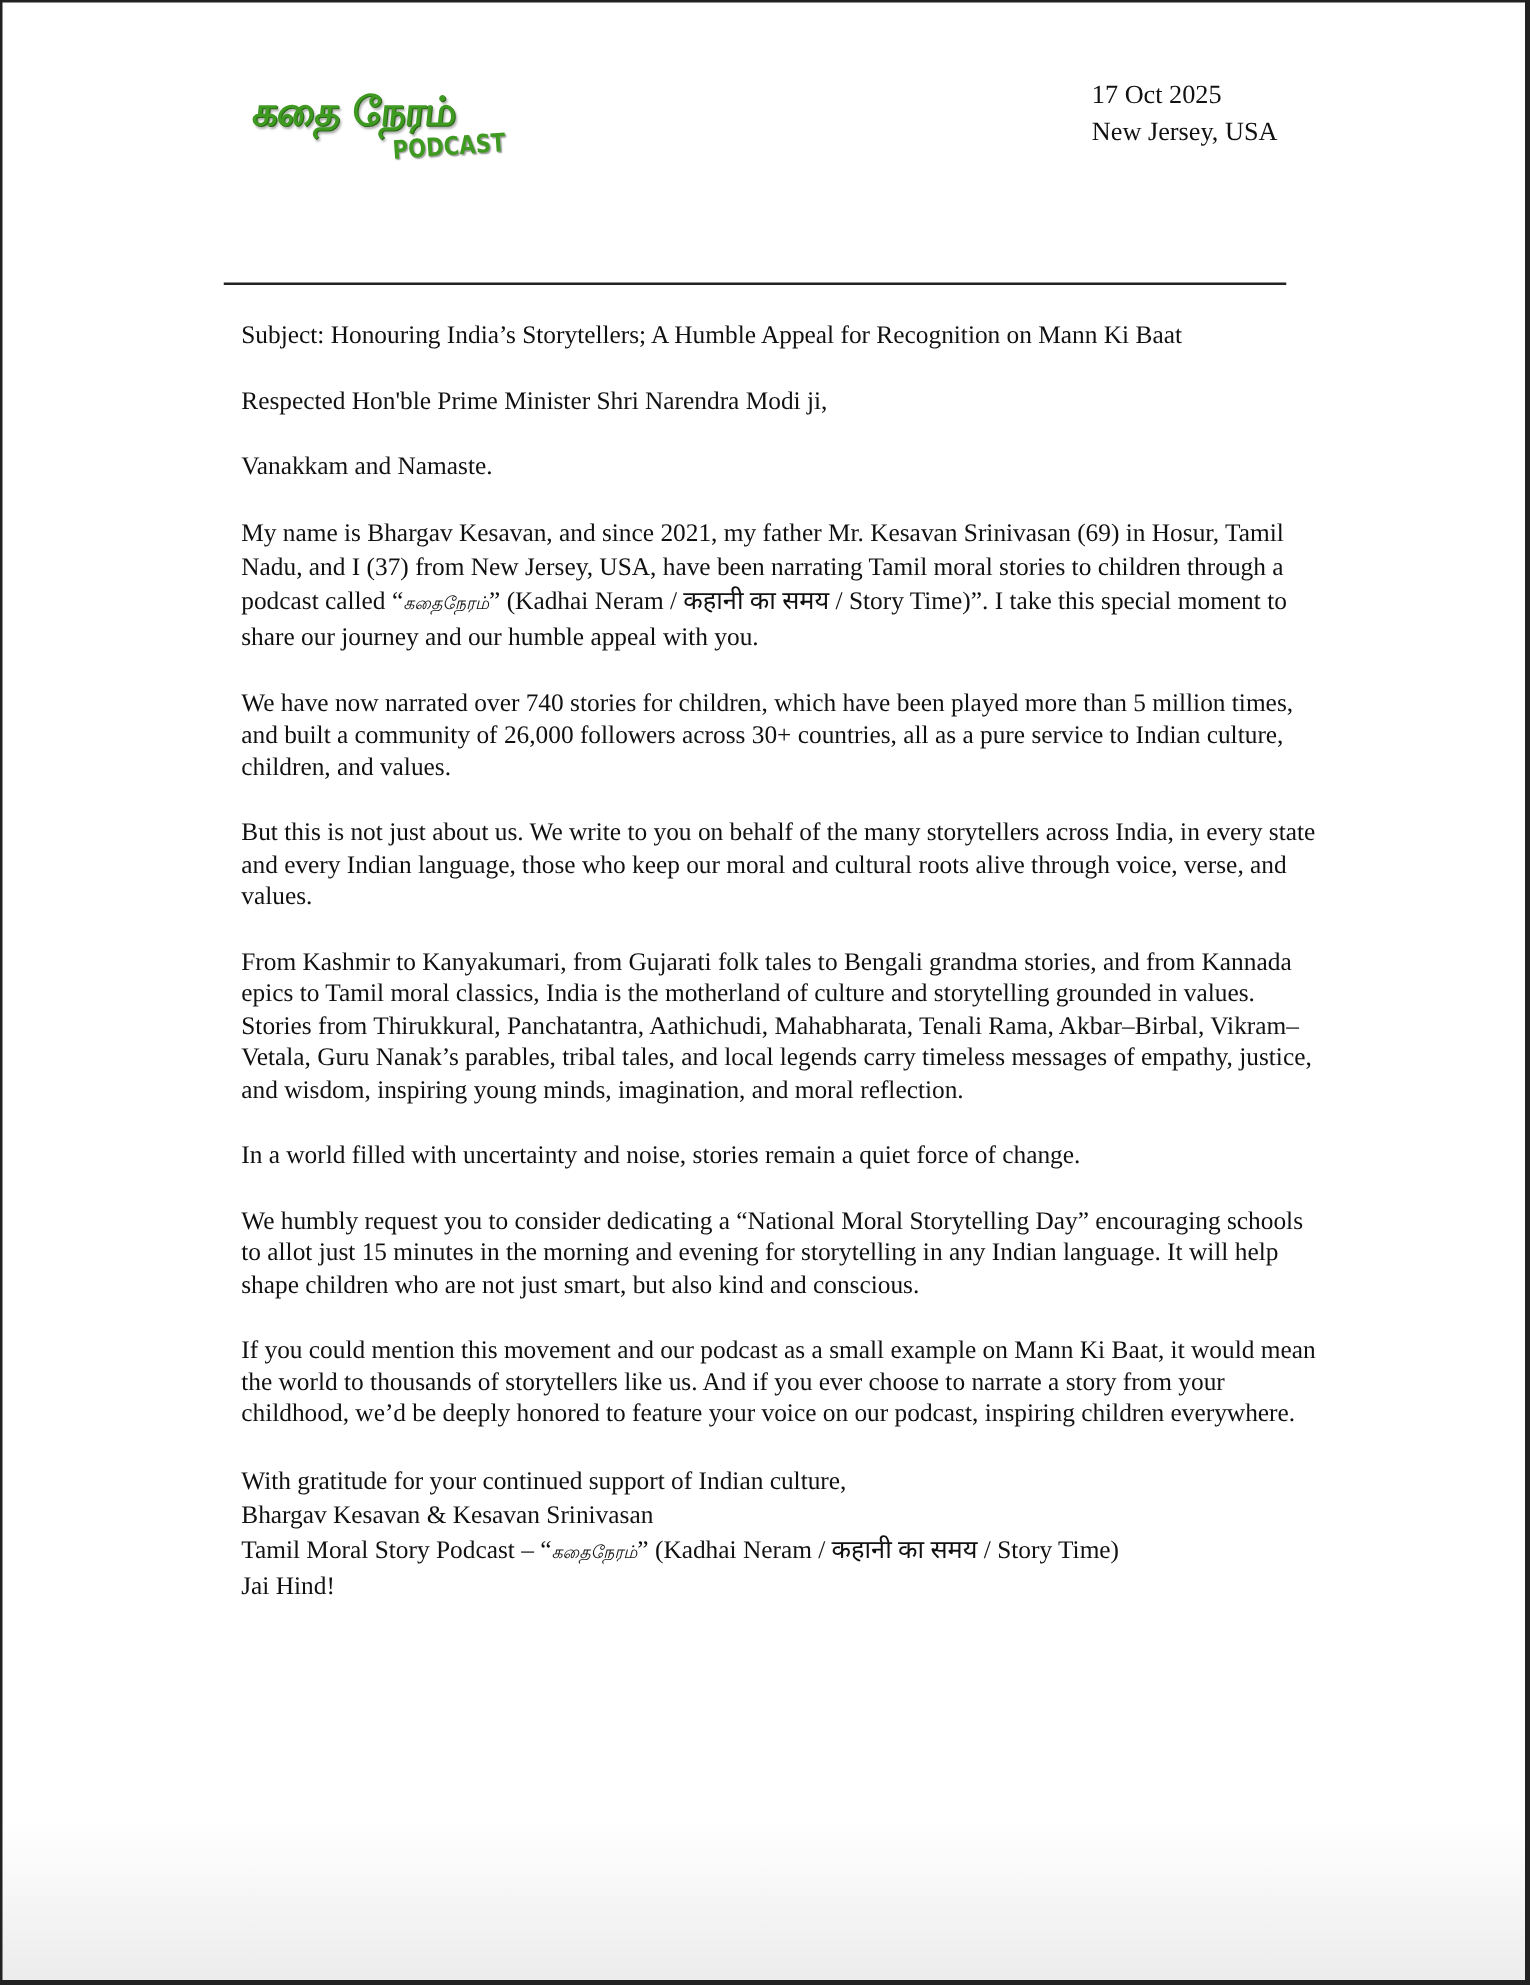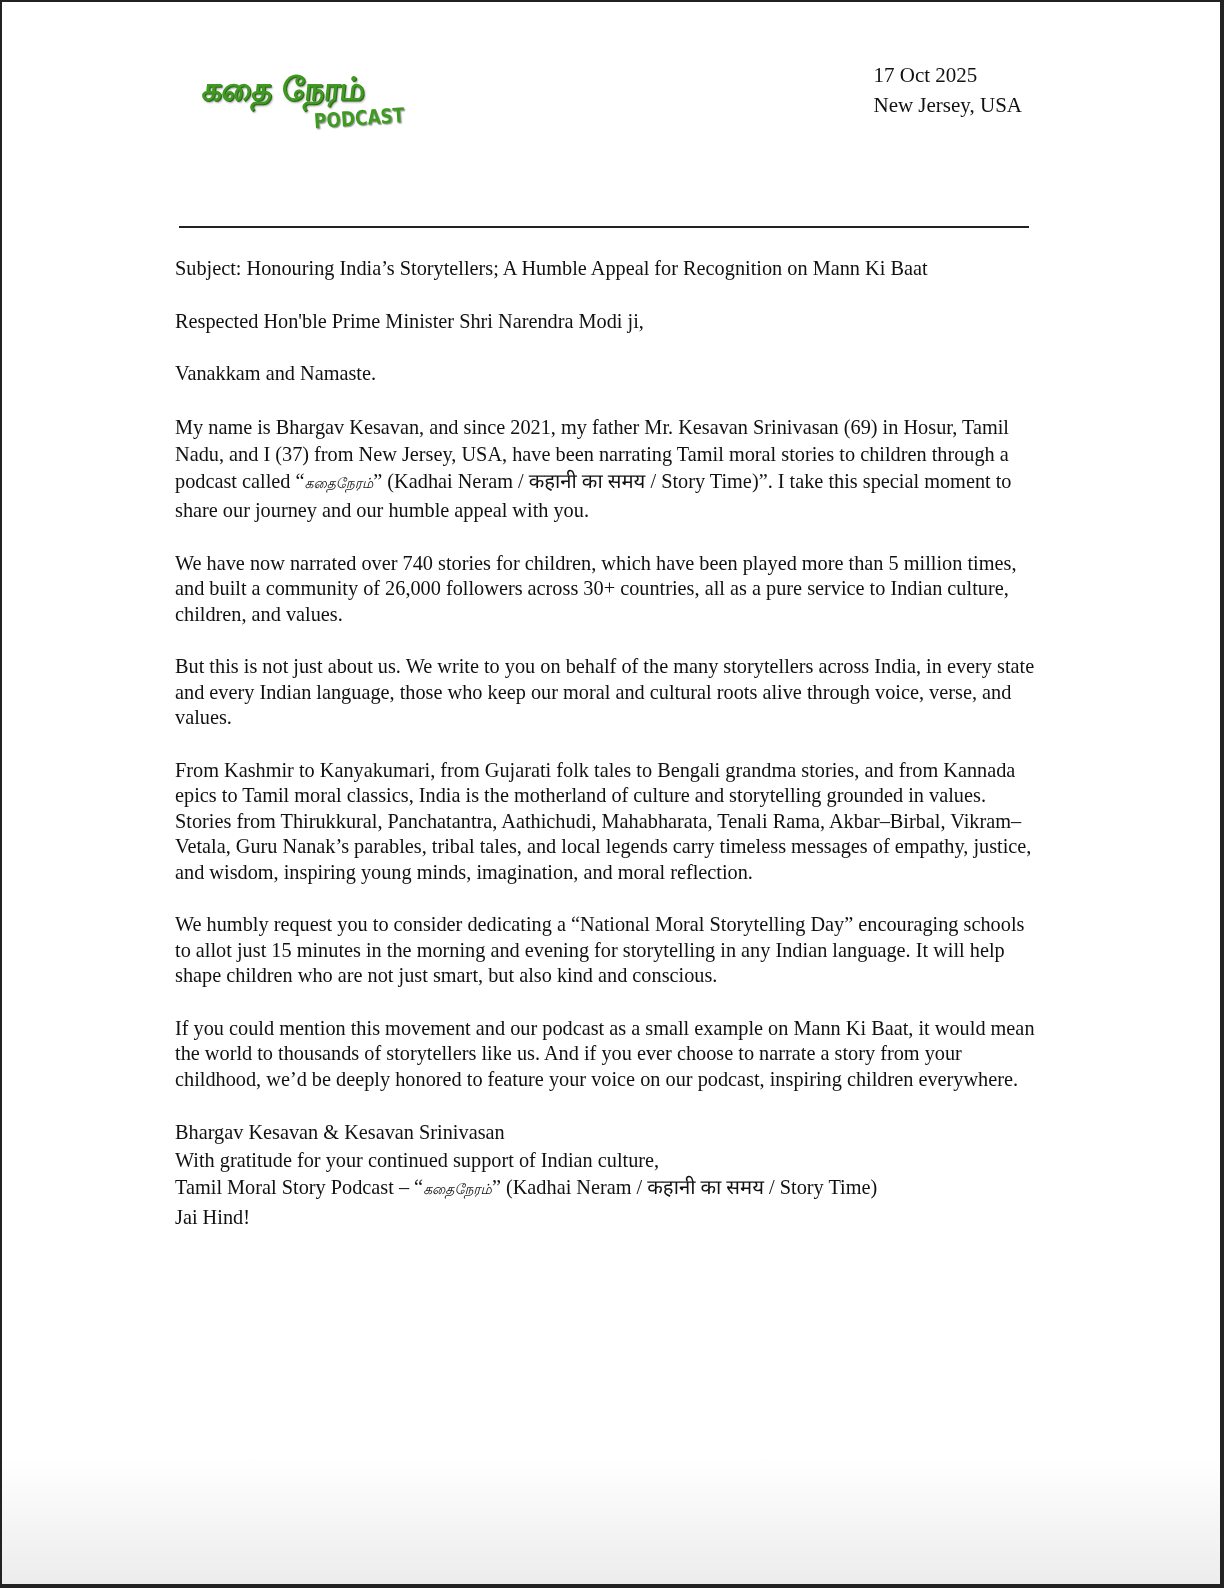--- a/index.html
+++ b/index.html
@@ -23,21 +23,21 @@
     font-weight:bold; font-size:17px; color:#3f9a22; letter-spacing:0px;
     text-shadow: 1px 1px 1px rgba(0,0,0,0.4);
     transform: rotate(-4deg) scaleY(1.2);
   }
   .date-block {
     position:absolute; right:198px; top:58px; text-align:left;
     font-size:21px; line-height:30px; color:#111;
   }
   .rule { position:absolute; left:177px; top:224px; width:850px; height:0; border-top:2px solid #222; }
   .body {
-    position:absolute; left:173px; top:254px; width:860px;
+    position:absolute; left:191px; top:254px; width:860px;
     font-size:20.3px; line-height:25.5px; color:#111;
   }
   .body p { margin:0 0 27px 0; }
   .body p.special { line-height:27px; }
   .closing p { margin:0; line-height:27.5px; }
   .ta { font-size:14px; font-style:italic; font-family:"DejaVu Sans", sans-serif; }
   b { font-weight:normal; }
 </style>
 </head>
 <body>
@@ -57,23 +57,24 @@
   <div class="rule"></div>
 
   <div class="body">
     <p>Subject: Honouring India’s Storytellers; A Humble Appeal for Recognition on Mann Ki Baat</p>
     <p>Respected Hon'ble Prime Minister Shri Narendra Modi ji,</p>
     <p>Vanakkam and Namaste.</p>
     <p class="special"><span>My name is Bhargav Kesavan, and since 2021, my father Mr. Kesavan Srinivasan (69) in Hosur, Tamil Nadu, and I (37) from New Jersey, USA, have been narrating Tamil moral stories to children through a podcast called “</span><span class="ta">கதைநேரம்</span><span>” (Kadhai Neram / कहानी का समय / Story Time)”. I take this special moment to share our journey and our humble appeal with you.</span></p>
     <p>We have now narrated over 740 stories for children, which have been played more than 5 million times, and built a community of 26,000 followers across 30+ countries, all as a pure service to Indian culture, children, and values.</p>
     <p>But this is not just about us. We write to you on behalf of the many storytellers across India, in every state and every Indian language, those who keep our moral and cultural roots alive through voice, verse, and values.</p>
     <p>From Kashmir to Kanyakumari, from Gujarati folk tales to Bengali grandma stories, and from Kannada epics to Tamil moral classics, India is the motherland of culture and storytelling grounded in values. Stories from Thirukkural, Panchatantra, Aathichudi, Mahabharata, Tenali Rama, Akbar–Birbal, Vikram–Vetala, Guru Nanak’s parables, tribal tales, and local legends carry timeless messages of empathy, justice, and wisdom, inspiring young minds, imagination, and moral reflection.</p>
+    <p>In a world filled with uncertainty and noise, stories remain a quiet force of change.</p>
     <p><span>We humbly request you to consider dedicating a “</span><b>National Moral Storytelling Day</b><span>” encouraging schools to allot just 15 minutes in the morning and evening for storytelling in any Indian language. It will help shape children who are not just smart, but also kind and conscious.</span></p>
     <p>If you could mention this movement and our podcast as a small example on Mann Ki Baat, it would mean the world to thousands of storytellers like us. And if you ever choose to narrate a story from your childhood, we’d be deeply honored to feature your voice on our podcast, inspiring children everywhere.</p>
 
     <div class="closing">
+      <p>With gratitude for your continued support of Indian culture,</p>
       <p>Bhargav Kesavan &amp; Kesavan Srinivasan</p>
-      <p>With gratitude for your continued support of Indian culture,</p>
       <p><span>Tamil Moral Story Podcast – “</span><span class="ta">கதைநேரம்</span><span>” (Kadhai Neram / कहानी का समय / Story Time)</span></p>
       <p>Jai Hind!</p>
     </div>
   </div>
 </div>
 
 </body></html>

